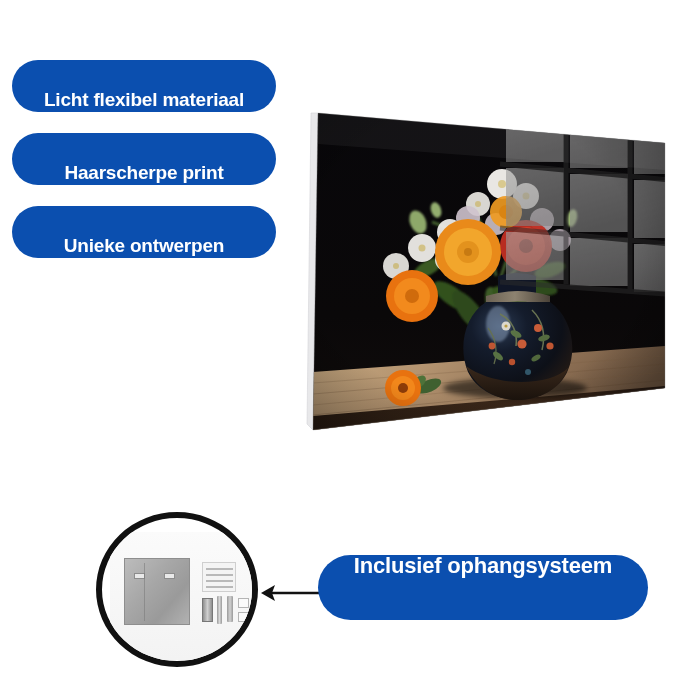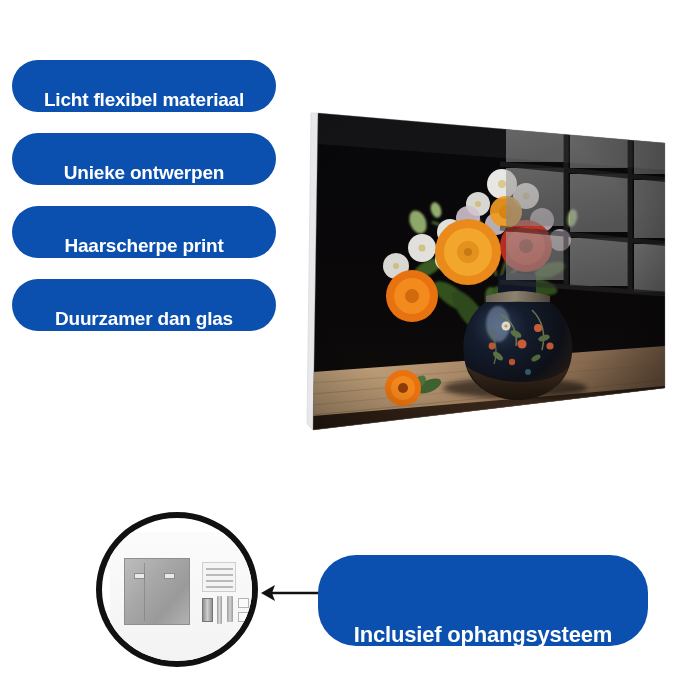--- a/index.html
+++ b/index.html
@@ -52,25 +52,25 @@
     white-space: nowrap;
     margin-top: 26px;
   }
 
   
   .callout-pill {
     position: absolute;
     left: 318px;
     top: 555px;
     width: 330px;
-    height: 91px;
+    height: 65px;
     border-radius: 38px;
     background: #0b4faf;
     display: flex;
-    align-items: flex-end;
+    align-items: flex-start;
     justify-content: center;
     box-sizing: border-box;
     padding: 0 18px;
   }
   .callout-label {
     color: #ffffff;
     font-size: 22px;
     font-weight: bold;
     letter-spacing: -0.2px;
     line-height: 1;
@@ -210,31 +210,28 @@
 <div id="stage">
 
   <div class="pill-list">
 
     <div class="pill">
       <span class="pill-label">Licht flexibel materiaal</span>
     </div>
 
 
     <div class="pill">
+      <span class="pill-label">Haarscherpe print</span>
+    </div>
+
+    <div class="pill">
       <span class="pill-label">Unieke ontwerpen</span>
     </div>
 
-    <div class="pill">
-      <span class="pill-label">Haarscherpe print</span>
-    </div>
-
-
-    <div class="pill">
-      <span class="pill-label">Duurzamer dan glas</span>
-    </div>
+
 
   </div>
 
   <div class="panel-wrap">
     <svg class="panel-svg" width="390" height="350" viewBox="0 0 390 350">
       <defs>
 
         <clipPath id="faceClip">
           <polygon points="18,13 365,43 365,288 13,330"></polygon>
         </clipPath>

